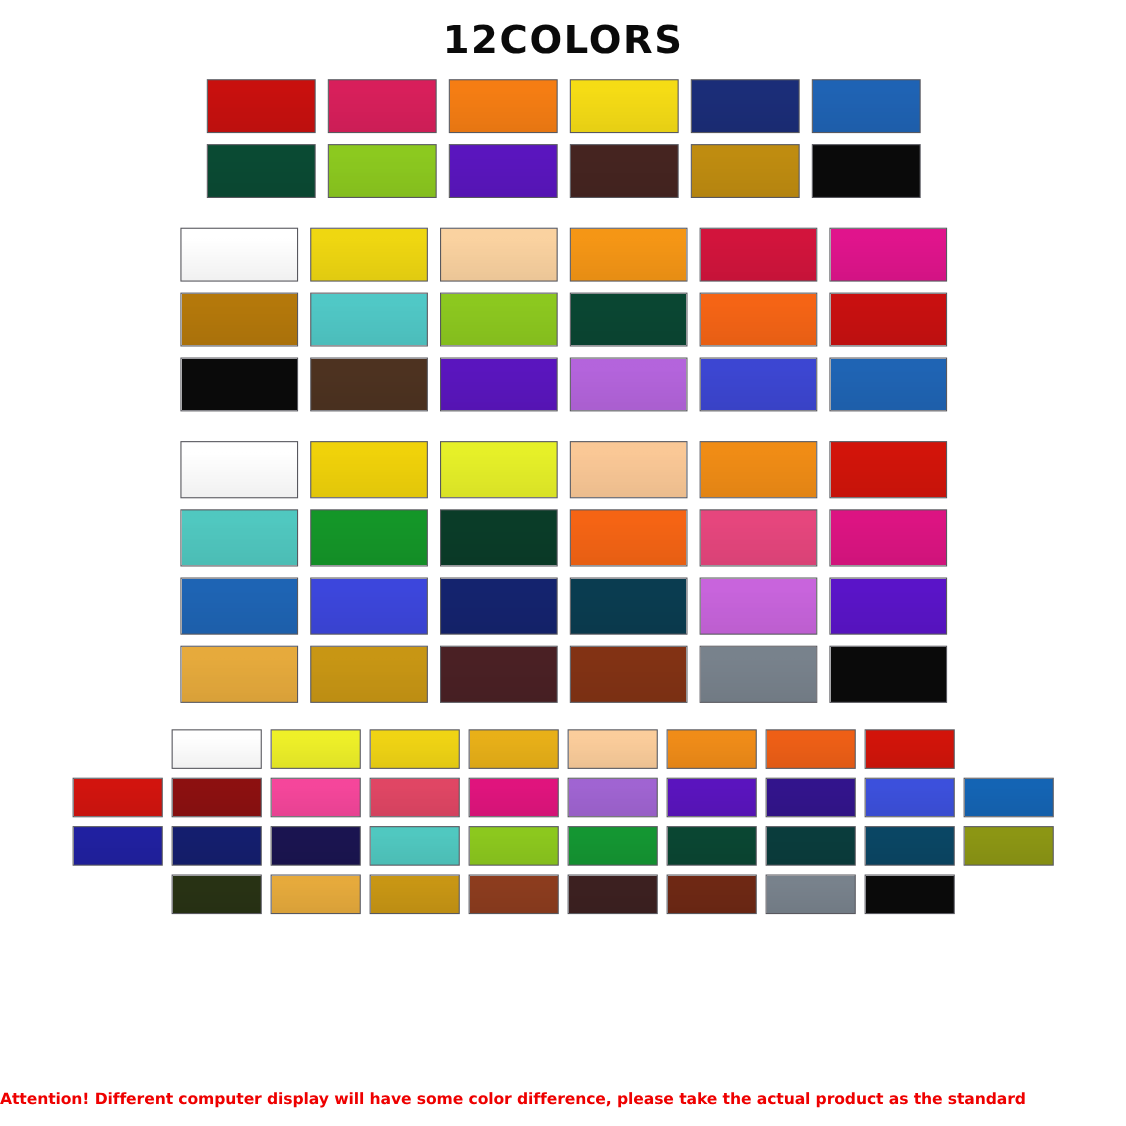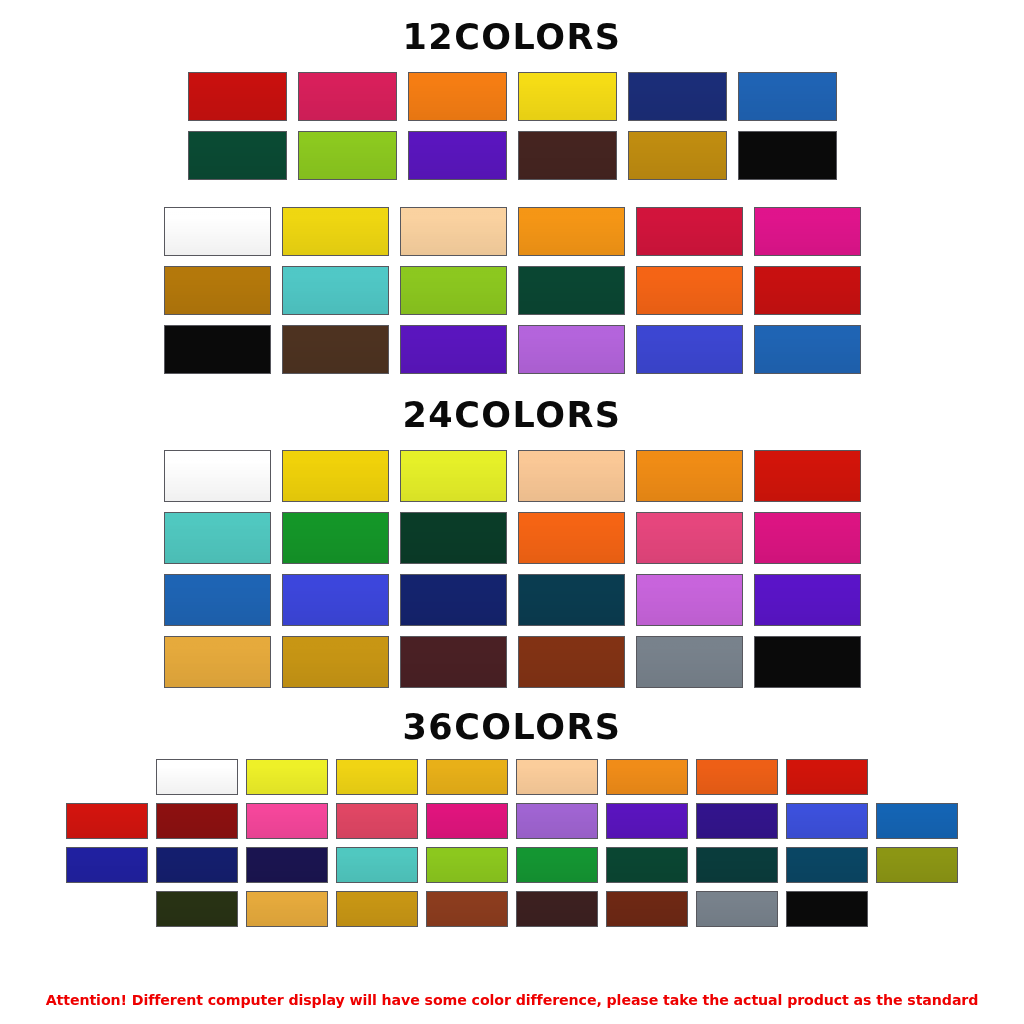--- a/index.html
+++ b/index.html
@@ -90,21 +90,21 @@
   #sec-36 .section-title { padding-top: 12px; }
   #sec-36 .grid { margin-top: 14px; }
   #sec-36 .row { margin-bottom: 8px; }
   #sec-36 .swatch { width: 82px; height: 36px; margin: 0 4px; }
 
   .footer-note {
     position: absolute;
     left: 0;
     right: 0;
     bottom: 16px;
-    text-align: center;
+    text-align: left;
     color: #ee0000;
     font-family: "DejaVu Sans", sans-serif;
     font-weight: bold;
     font-size: 14.2px;
     letter-spacing: -0.1px;
     white-space: nowrap;
   }
 </style>
 </head>
 <body>
@@ -156,21 +156,20 @@
           <div class="swatch" style="background-color: rgb(77, 50, 32);"></div>
           <div class="swatch" style="background-color: rgb(90, 21, 190);"></div>
           <div class="swatch" style="background-color: rgb(180, 100, 220);"></div>
           <div class="swatch" style="background-color: rgb(60, 70, 210);"></div>
           <div class="swatch" style="background-color: rgb(31, 100, 180);"></div>
         </div>
       </div>
   </div>
 
   <div class="section" id="sec-24">
-    <div class="section-title">24COLORS</div>
     <div class="grid">
         <div class="row">
           <div class="swatch" style="background-color: rgb(255, 255, 255);"></div>
           <div class="swatch" style="background-color: rgb(240, 210, 10);"></div>
           <div class="swatch" style="background-color: rgb(230, 240, 40);"></div>
           <div class="swatch" style="background-color: rgb(250, 200, 150);"></div>
           <div class="swatch" style="background-color: rgb(240, 140, 21);"></div>
           <div class="swatch" style="background-color: rgb(210, 20, 10);"></div>
         </div>
         <div class="row">
@@ -194,21 +193,20 @@
           <div class="swatch" style="background-color: rgb(200, 150, 20);"></div>
           <div class="swatch" style="background-color: rgb(74, 32, 36);"></div>
           <div class="swatch" style="background-color: rgb(130, 50, 20);"></div>
           <div class="swatch" style="background-color: rgb(120, 130, 140);"></div>
           <div class="swatch" style="background-color: rgb(10, 10, 10);"></div>
         </div>
       </div>
   </div>
 
   <div class="section" id="sec-36">
-    <div class="section-title">36COLORS</div>
     <div class="grid">
         <div class="row">
           <div class="swatch" style="background-color: rgb(255, 255, 255);"></div>
           <div class="swatch" style="background-color: rgb(238, 240, 40);"></div>
           <div class="swatch" style="background-color: rgb(240, 212, 20);"></div>
           <div class="swatch" style="background-color: rgb(232, 176, 24);"></div>
           <div class="swatch" style="background-color: rgb(251, 205, 155);"></div>
           <div class="swatch" style="background-color: rgb(240, 140, 24);"></div>
           <div class="swatch" style="background-color: rgb(238, 95, 22);"></div>
           <div class="swatch" style="background-color: rgb(210, 20, 10);"></div>

